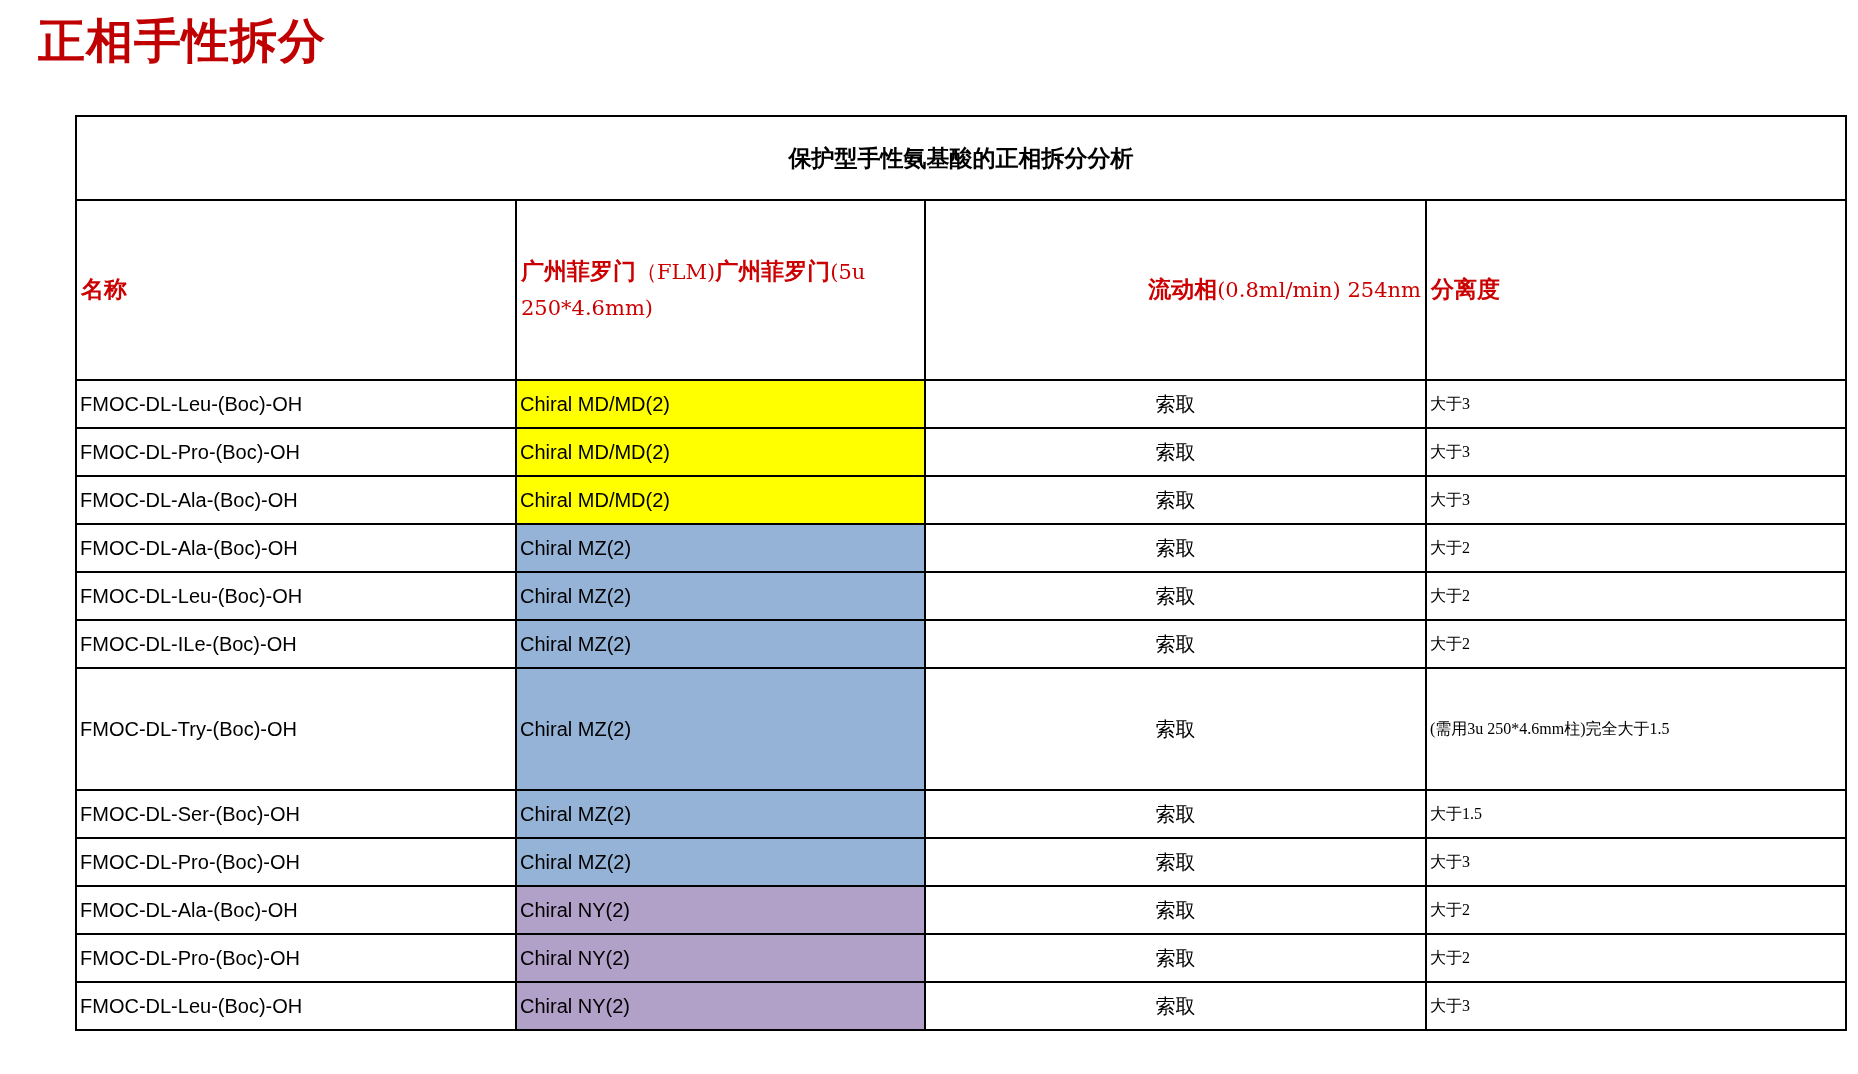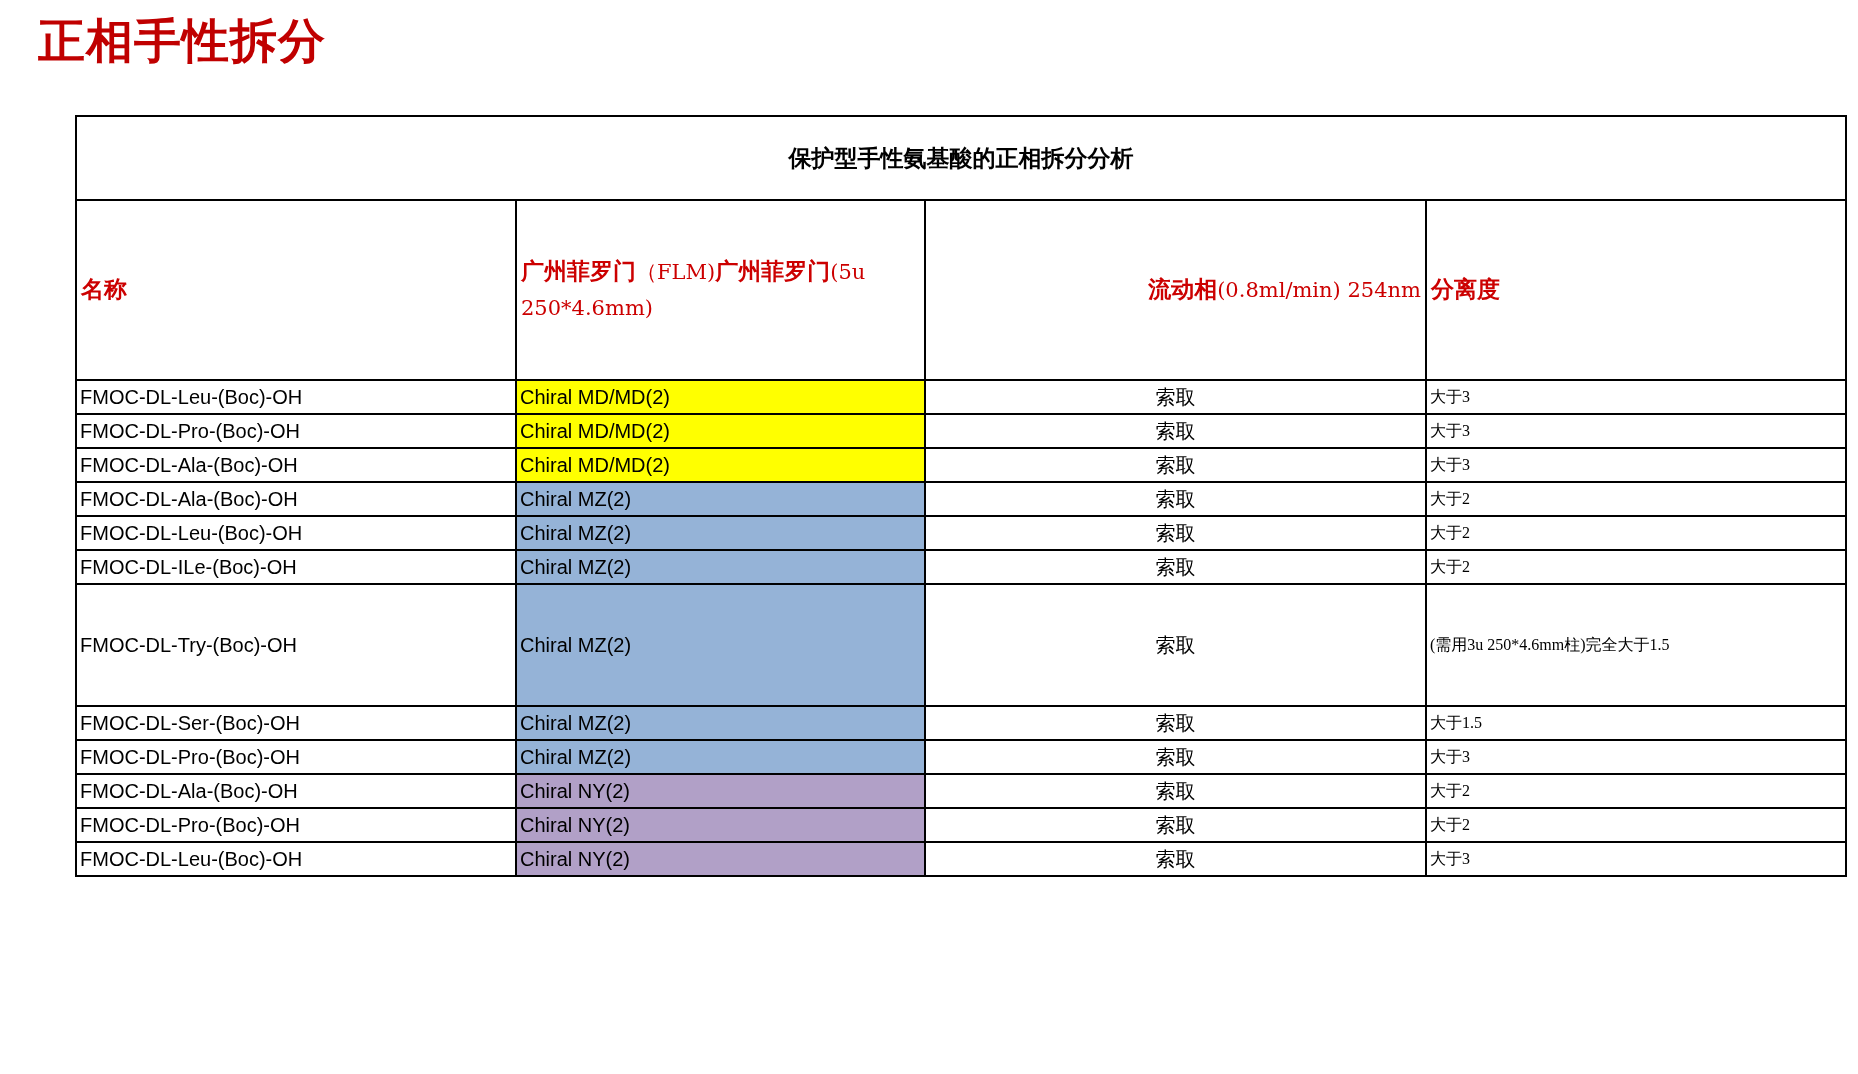--- a/index.html
+++ b/index.html
@@ -50,21 +50,21 @@
     text-align:left;
     padding:0 4px;
     line-height:1.55;
   }
   .hdr .latin{
     font-family:"DejaVu Serif",serif;
     font-weight:normal;
     font-size:21px;
   }
   .hdr-mobile{text-align:right;}
-  .body-row{height:34px;}
+  .body-row{height:48px;}
   .body-row.tall{height:122px;}
   .cell{
     font-size:20px;
     padding:0 3px;
     text-align:left;
     background:#fff;
   }
   .cell-request{text-align:center;padding:0;}
   .cell-resolution{
     font-family:"Liberation Serif",serif;

